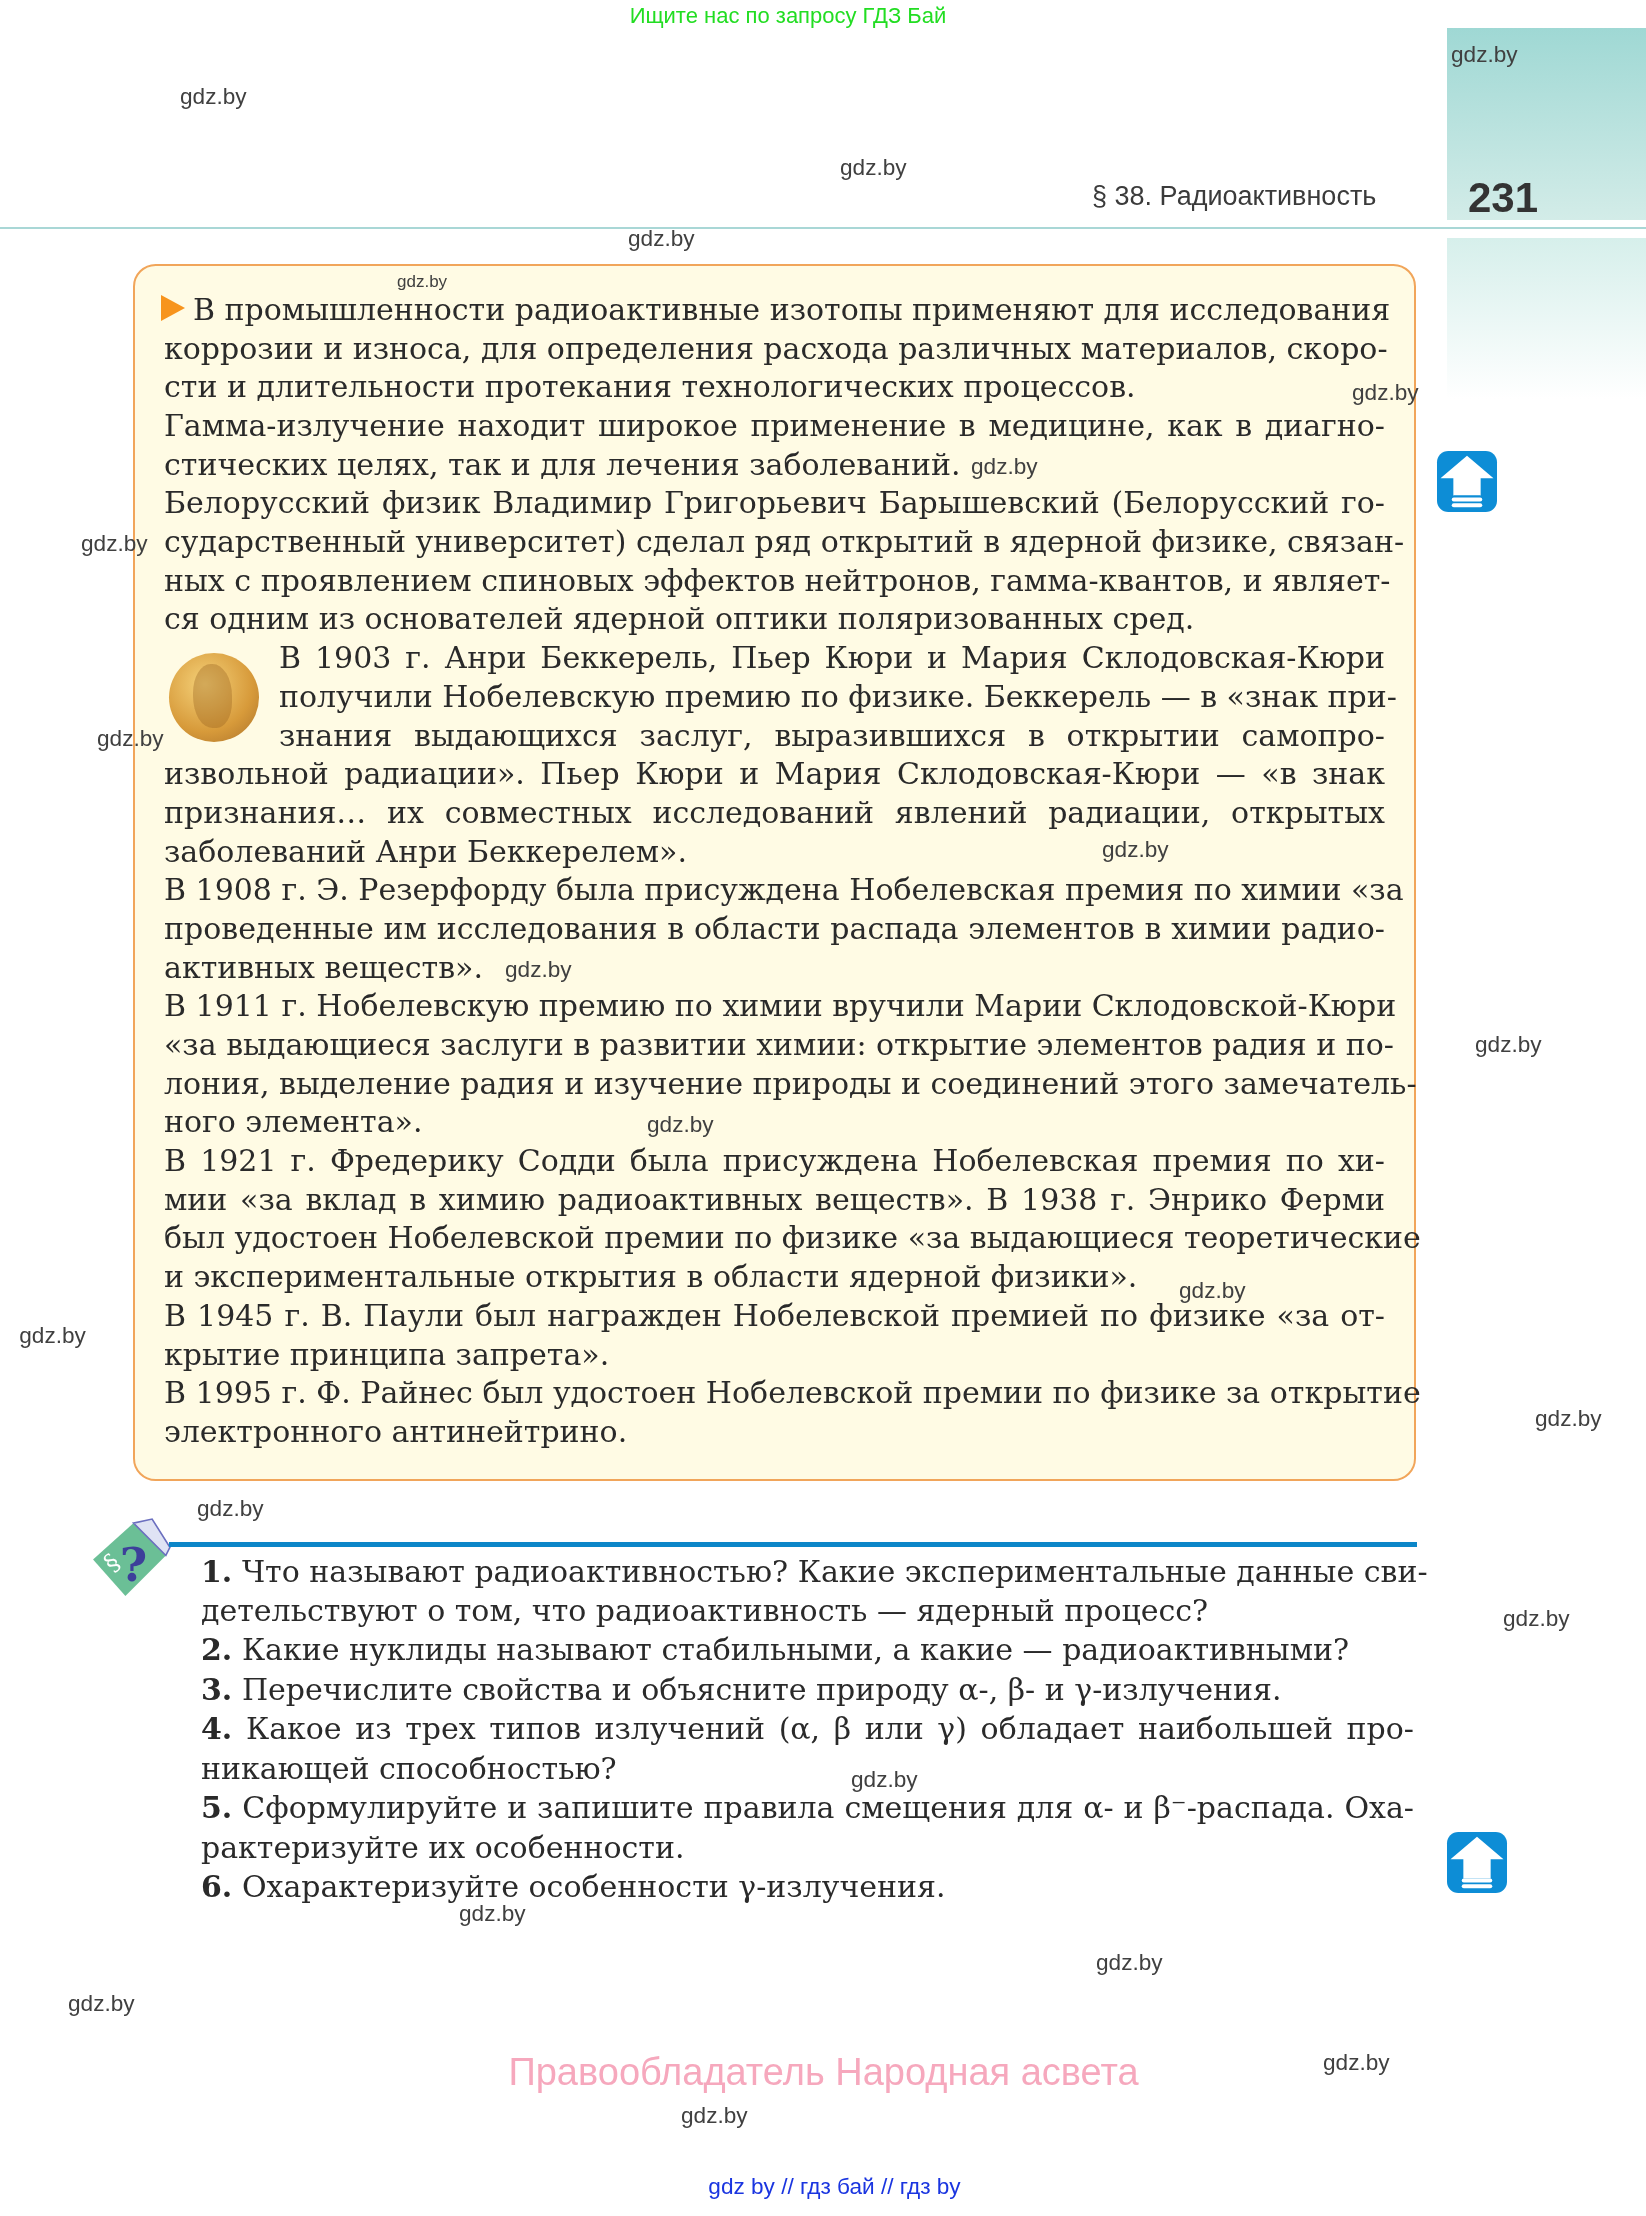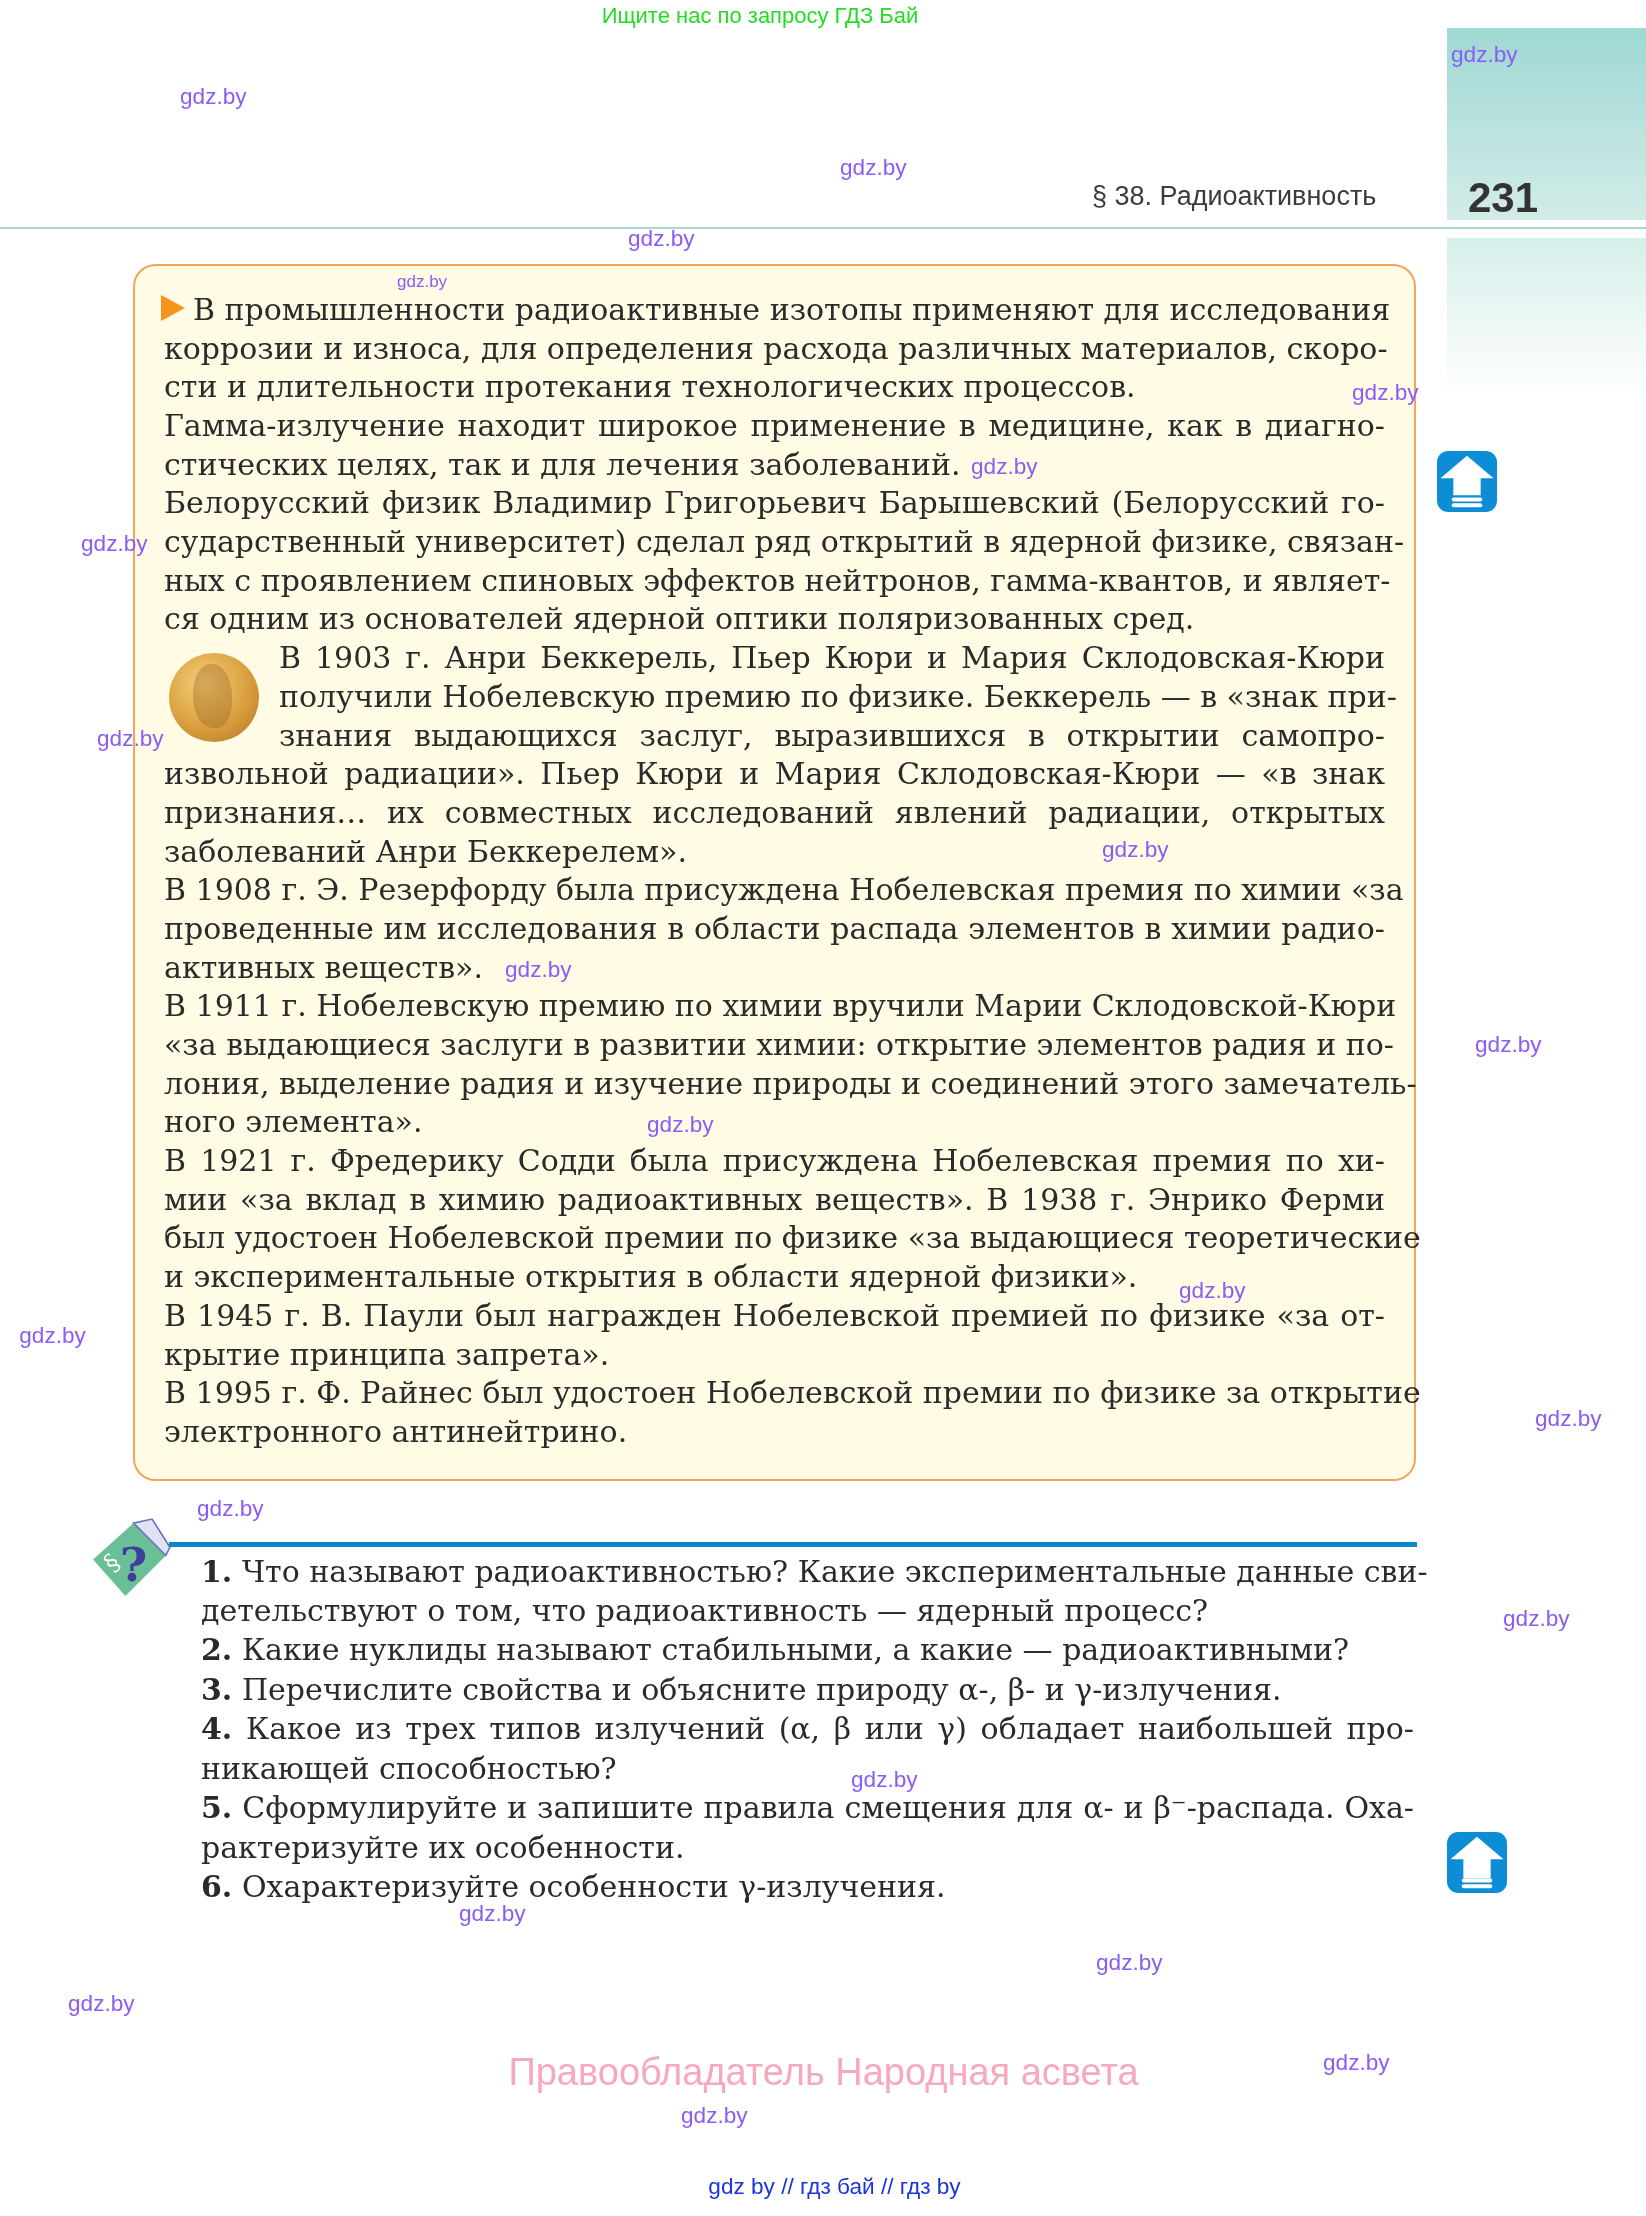--- a/index.html
+++ b/index.html
@@ -1,28 +1,28 @@
 <!DOCTYPE html>
 <html style="font-size:13px"><head>
 <meta charset="utf-8">
 <style>
   html, body { margin:0; padding:0; }
   body { width:1647px; height:2216px; position:relative; background:#ffffff; overflow:hidden;
          font-family:"DejaVu Serif", "Liberation Serif", serif; color:#2a2a2a; }
   .abs { position:absolute; }
   .topbanner { top:3.2px; left:0; width:1520px; text-align:center; color:#22dd22;
-               font-family:"Liberation Sans", sans-serif; font-size:22px; }
+               font-family:"Liberation Sans", sans-serif; font-size:22px;padding-left:28px; }
   .tealtop { left:1447px; top:28px; width:200px; height:192px;
              background:linear-gradient(#9fd8d4, #d3ece8); }
   .tealbot { left:1447px; top:238px; width:200px; height:161px;
              background:linear-gradient(#d6efeb, #ffffff); }
   .hline { left:0; top:227px; width:1647px; height:2.4px; background:#a9d7d6; }
   .runhead { left:1092px; top:181px; font-family:"Liberation Sans", sans-serif; font-size:27px; color:#3b3b3b; }
   .pagenum { left:1468px; top:174px; font-family:"Liberation Sans", sans-serif; font-weight:bold; font-size:42px; color:#333; }
-  .wm { font-family:"Liberation Sans", sans-serif; font-size:22.6px; color:#8b5cf6; white-space:nowrap; }
+  .wm { font-family:"Liberation Sans", sans-serif; font-size:22.6px; color:#404040; white-space:nowrap; }
   .wm.small { font-size:17px; }
   .box { left:133px; top:264px; width:1283px; height:1217px; background:#fffbe4;
          border:2px solid #f1a55a; border-radius:22.6px; box-sizing:border-box; }
   .line { left:0; white-space:nowrap; font-size:30px; line-height:39px; height:39px;
           text-align:justify; text-align-last:justify; }
   .boxtext { left:164px; top:290px; width:1221px; }
   .arrow { left:161px; top:295px; width:0; height:0; border-top:13.7px solid transparent;
            border-bottom:13.7px solid transparent; border-left:24px solid #f7941d; }
   .medal { left:169px; top:653px; width:90px; height:89px; border-radius:50%;
            background:radial-gradient(circle at 40% 35%, #f5d27a, #d79a3a 60%, #a9702a); }

